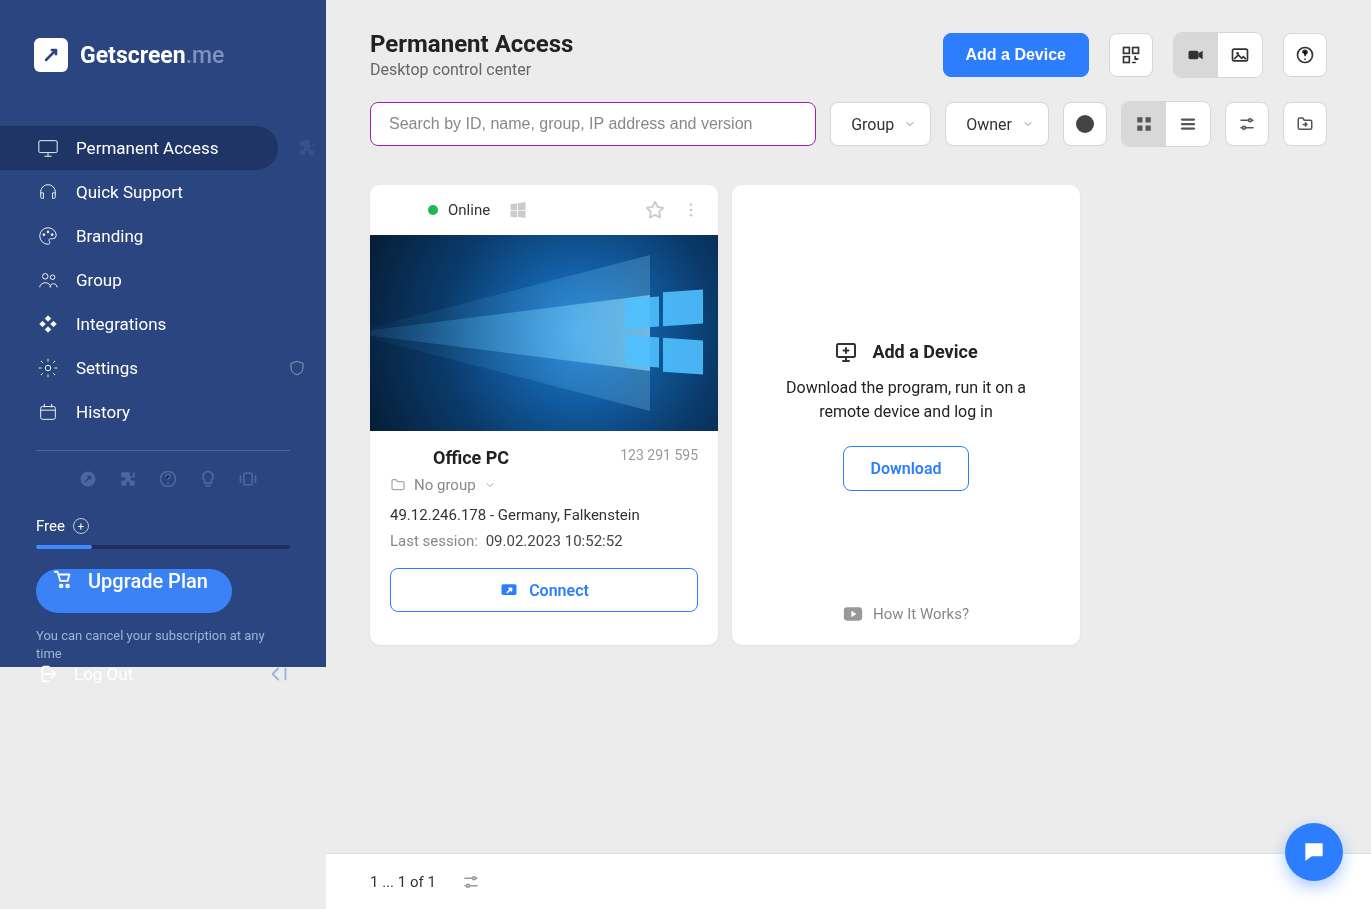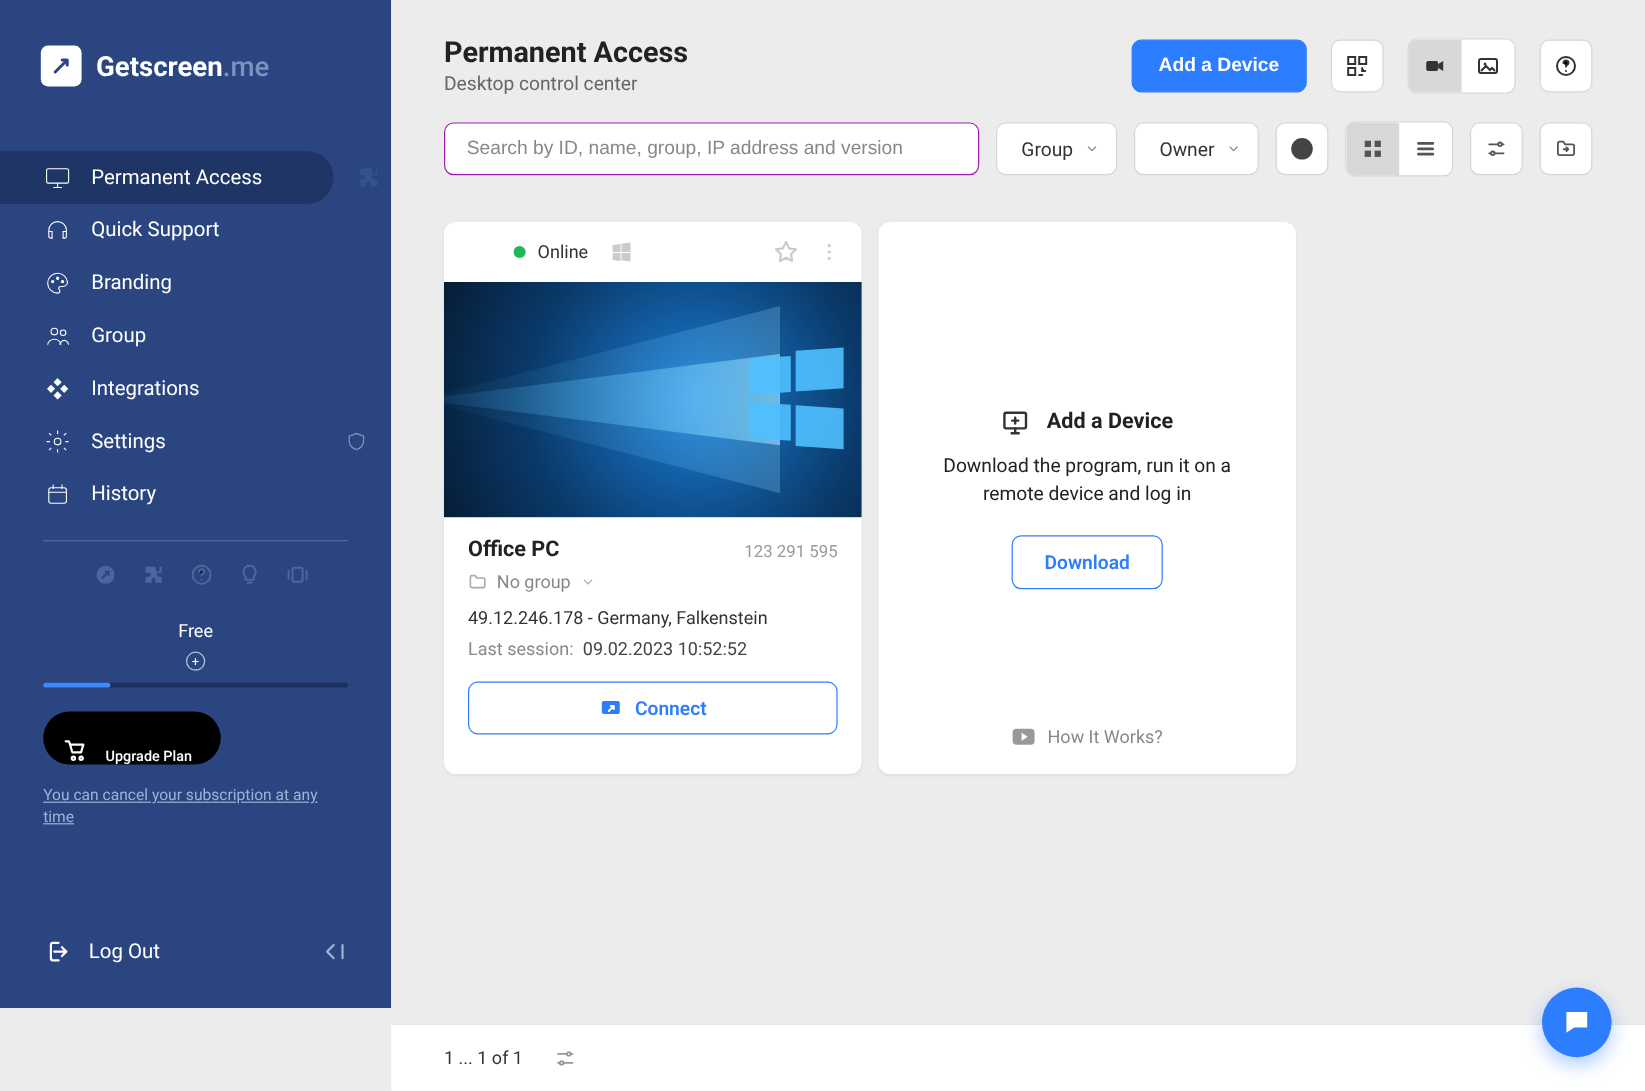--- a/index.html
+++ b/index.html
@@ -7,21 +7,21 @@
     font-family: -apple-system, BlinkMacSystemFont, "Segoe UI", Roboto, Arial, sans-serif;
     background: #ececec;
     width: 1371px;
     height: 909px;
     overflow: hidden;
     display: flex;
   }
   
   .sidebar {
     width: 326px;
-    height: 840px;
+    height: 667px;
     background: #2a4580;
     color: #fff;
     display: flex;
     flex-direction: column;
     padding: 0;
   }
   .logo-wrap {
     display: flex;
     align-items: center;
     padding: 38px 30px 30px 34px;
@@ -64,38 +64,38 @@
     top: 50%;
     transform: translateY(-50%);
     opacity: 0.35;
   }
   .nav-icon { width: 24px; height: 24px; display: inline-flex; align-items: center; justify-content: center; }
   .nav-icon svg { width: 22px; height: 22px; stroke: #fff; fill: none; }
   .nav-divider { border-top: 1px solid rgba(255,255,255,0.18); margin: 16px 36px 12px 36px; }
   .toolbar-icons { display: flex; gap: 20px; padding: 6px 0 0 78px; }
   .toolbar-icons .ti { width: 20px; height: 20px; opacity: 0.55; cursor: pointer; }
   .plan-section { padding: 28px 36px 0 36px; }
-  .plan-name { font-size: 15px; display: flex; align-items: center; gap: 8px; flex-direction: column; }
+  .plan-name { font-size: 15px; display: flex; align-items: center; gap: 8px; }
   .plan-name .plus { width: 16px; height: 16px; border: 1.5px solid rgba(255,255,255,0.7); border-radius: 50%; display: inline-flex; align-items:center; justify-content:center; font-size:11px; line-height:1; }
   .plan-bar { margin-top: 10px; height: 4px; background: #1c3160; border-radius: 2px; position: relative; }
   .plan-bar-fill { position: absolute; left: 0; top: 0; height: 100%; width: 22%; background: #3d8bff; border-radius: 2px; }
   .upgrade-btn {
     margin-top: 20px;
-    background: #000000;
+    background: #3b82f6;
     border-radius: 22px;
     height: 44px;
     display: inline-flex;
-    align-items: flex-end;
+    align-items: flex-start;
     gap: 14px;
     padding: 0 24px 0 16px;
     cursor: pointer;
-    font-size: 12px;
+    font-size: 20px;
     font-weight: 500;
   }
-  .upgrade-hint { font-size: 13px; color: #9fb2d9; margin-top: 14px; line-height: 1.4; text-decoration: underline; }
+  .upgrade-hint { font-size: 13px; color: #9fb2d9; margin-top: 14px; line-height: 1.4; }
   .sidebar-footer {
     margin-top: auto;
     padding: 0 36px 36px 36px;
     display: flex;
     align-items: center;
     justify-content: space-between;
   }
   .logout { display: flex; align-items: center; gap: 16px; cursor: pointer; font-size: 17px; }
   
   .main {
@@ -187,21 +187,21 @@
   .device-head-actions { display: flex; align-items: center; gap: 16px; }
   .star-icon, .more-icon { opacity: 0.5; cursor: pointer; }
   .thumb {
     height: 196px;
     background: radial-gradient(circle at 60% 50%, #1a7fd9 0%, #0a3a6a 60%, #061d36 100%);
     position: relative;
     overflow: hidden;
   }
   .thumb svg { position: absolute; }
   .device-body { padding: 16px 20px 18px 20px; }
-  .device-name-row { display: flex; justify-content: space-between; align-items: flex-end; }
+  .device-name-row { display: flex; justify-content: space-between; align-items: flex-start; margin-left: 43px; }
   .device-name { font-size: 18px; font-weight: 700; color: #222; }
   .device-id { font-size: 14px; color: #999; }
   .device-group { display: flex; align-items: center; gap: 8px; margin-top: 8px; color: #888; font-size: 15px; cursor: pointer; }
   .device-ip { margin-top: 12px; font-size: 15px; color: #333; }
   .device-last { margin-top: 8px; font-size: 15px; color: #888; }
   .device-last .val { color: #444; margin-left: 4px; }
   .connect-btn {
     margin-top: 18px;
     height: 44px;
     border: 1.5px solid #2d7dff;

